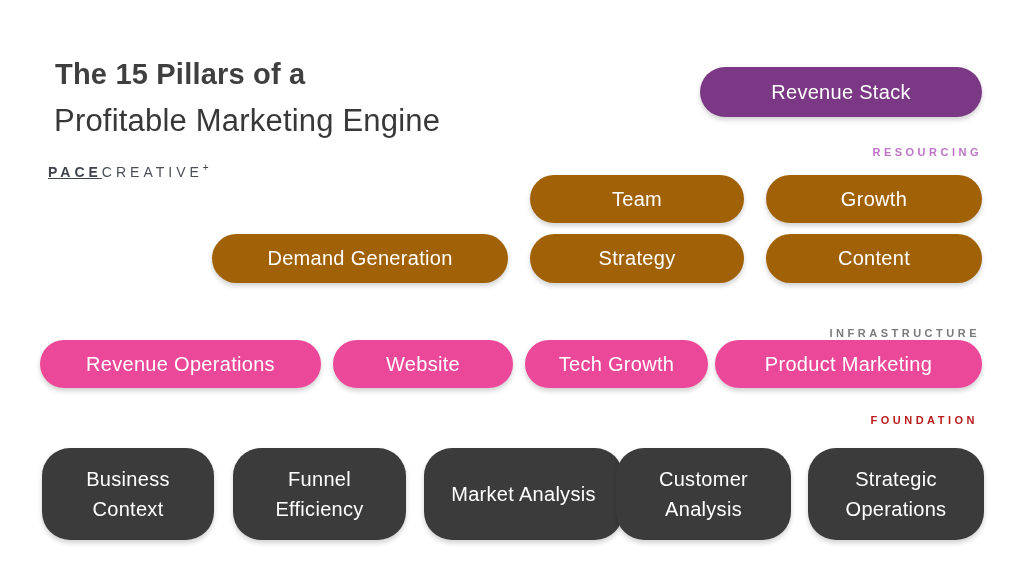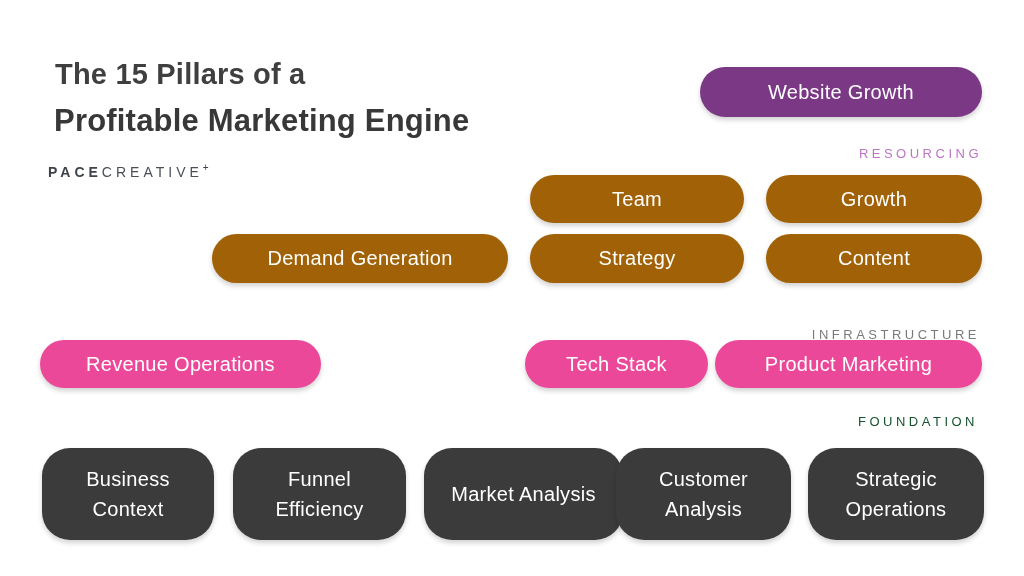--- a/index.html
+++ b/index.html
@@ -10,38 +10,38 @@
     overflow:hidden;
     font-family:"Liberation Sans", sans-serif;
   }
   
   .title-line1{
     position:absolute;left:55px;top:58px;
     font-size:29px;font-weight:700;color:#3f3f3f;letter-spacing:0.2px;
   }
   .title-line2{
     position:absolute;left:54px;top:103px;
-    font-size:31px;font-weight:700;color:#383838;letter-spacing:0.2px;
+    font-size:31px;font-weight:400;color:#383838;letter-spacing:0.2px;
   }
   .logo{
     position:absolute;left:48px;top:162px;
     font-size:14px;color:#3e424b;letter-spacing:4px;white-space:nowrap;
   }
-  .logo .logo-bold{font-weight:700;}
+  .logo .logo-bold{font-weight:700;text-decoration:underline;}
   .logo .logo-light{font-weight:300;color:#4a4e57;}
   .logo .logo-mark{font-size:10px;vertical-align:super;letter-spacing:0;}
   
   .tier-label{
     position:absolute;
-    font-size:13px;font-weight:400;letter-spacing:3.5px;
+    font-size:11px;font-weight:700;letter-spacing:3.5px;
     white-space:nowrap;
   }
   .tier-label.resourcing{top:146px;right:42px;color:#bd74c6;}
   .tier-label.infrastructure{top:309px;right:44px;color:#7a7a7a;margin-top:18px;}
-  .tier-label.foundation{top:414px;right:46px;color:#14532d;}
+  .tier-label.foundation{top:414px;right:46px;color:#b91c1c;}
   
   .pill{
     position:absolute;
     display:flex;align-items:center;justify-content:center;
     border-radius:26px;
     color:#ffffff;font-size:20px;letter-spacing:0.3px;
     box-shadow:0 3px 5px rgba(0,0,0,0.18);
     text-align:center;
   }
   .pill.revenue{background:#7b3885;}
@@ -56,32 +56,33 @@
 <body>
 
 <div class="slide">
 
   <div class="title-line1">The 15 Pillars of a</div>
   <div class="title-line2">Profitable Marketing Engine</div>
   <div class="logo">
     <span class="logo-bold">PACE</span><span class="logo-light">CREATIVE</span><span class="logo-mark">+</span>
   </div>
 
-  <div class="pill revenue" style="left:700px;top:67px;width:282px;height:50px">Website Growth</div>
+  <div class="pill revenue" style="left:700px;top:67px;width:282px;height:50px">Revenue Stack</div>
 
   <div class="tier-label resourcing">RESOURCING</div>
   <div class="pill resourcing" style="left:530px;top:175px;width:214px;height:48px">Team</div>
   <div class="pill resourcing" style="left:766px;top:175px;width:216px;height:48px">Growth</div>
   <div class="pill resourcing" style="left:212px;top:234px;width:296px;height:49px">Demand Generation</div>
   <div class="pill resourcing" style="left:530px;top:234px;width:214px;height:49px">Strategy</div>
   <div class="pill resourcing" style="left:766px;top:234px;width:216px;height:49px">Content</div>
 
   <div class="tier-label infrastructure">INFRASTRUCTURE</div>
   <div class="pill infrastructure" style="left:40px;top:340px;width:281px;height:48px">Revenue Operations</div>
-  <div class="pill infrastructure" style="left:525px;top:340px;width:183px;height:48px">Tech Stack</div>
+  <div class="pill infrastructure" style="left:333px;top:340px;width:180px;height:48px">Website</div>
+  <div class="pill infrastructure" style="left:525px;top:340px;width:183px;height:48px">Tech Growth</div>
   <div class="pill infrastructure" style="left:715px;top:340px;width:267px;height:48px">Product Marketing</div>
 
   <div class="tier-label foundation">FOUNDATION</div>
   <div class="pill foundation" style="left:42px;top:448px;width:172px;height:92px">Business Context</div>
   <div class="pill foundation" style="left:233px;top:448px;width:173px;height:92px">Funnel Efficiency</div>
   <div class="pill foundation" style="left:424px;top:448px;width:199px;height:92px">Market Analysis</div>
   <div class="pill foundation" style="left:616px;top:448px;width:175px;height:92px">Customer Analysis</div>
   <div class="pill foundation" style="left:808px;top:448px;width:176px;height:92px">Strategic Operations</div>
 
 </div>

